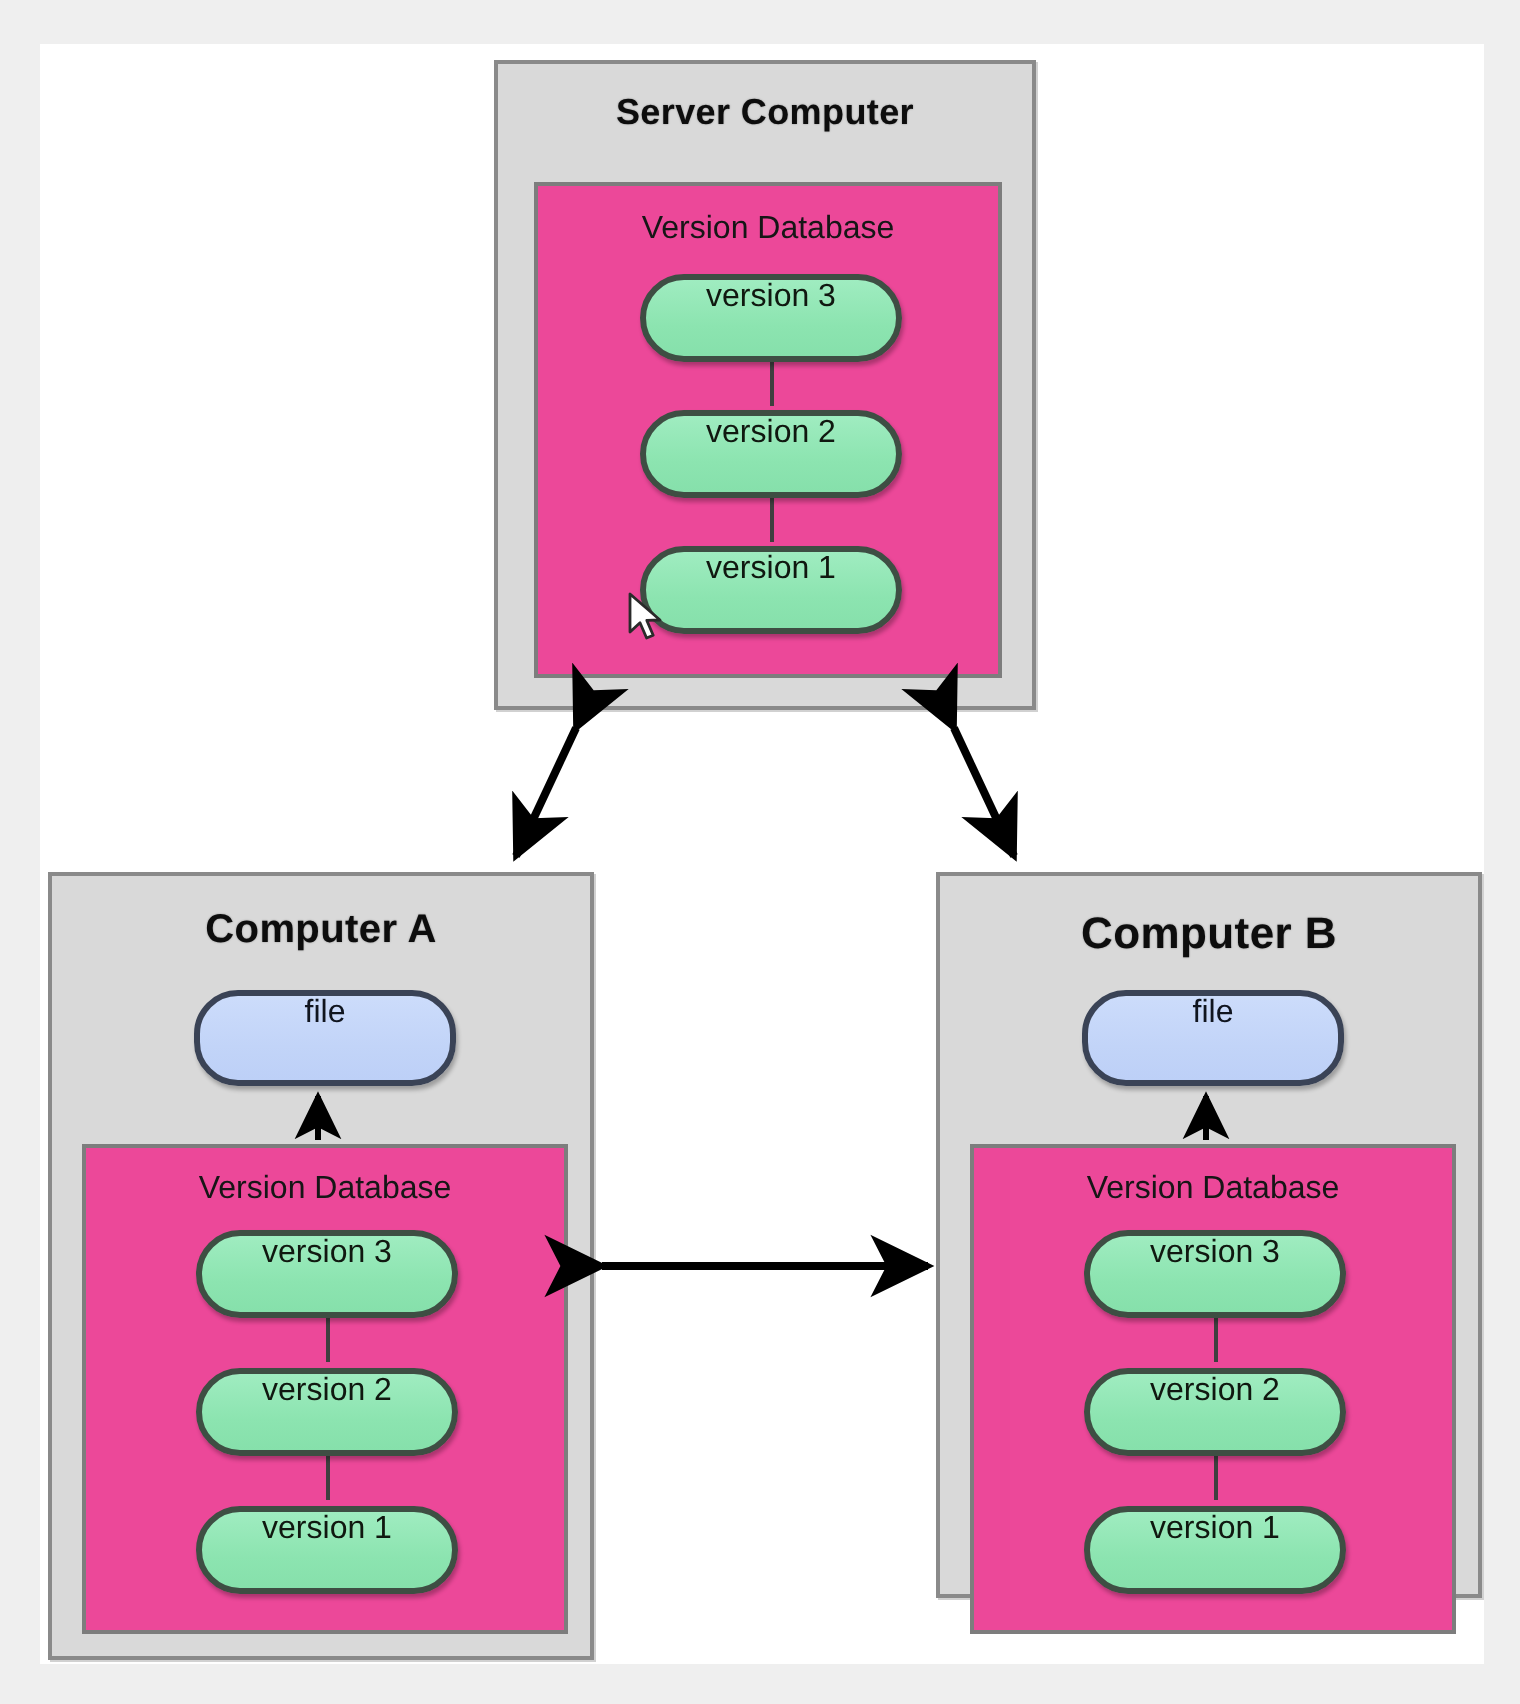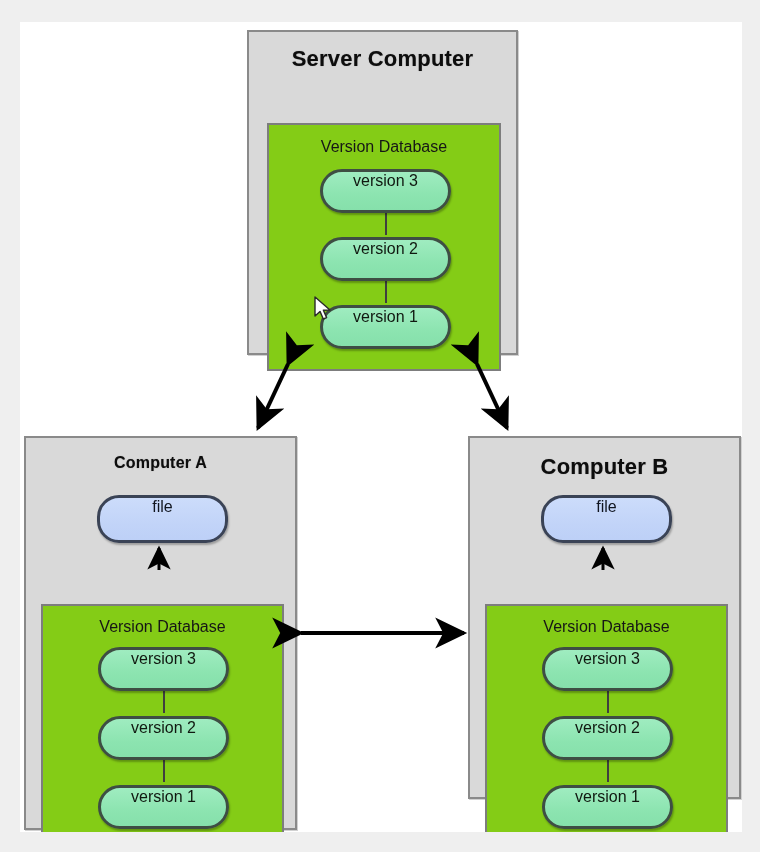--- a/index.html
+++ b/index.html
@@ -47,24 +47,23 @@
     text-align: center;
     font-weight: bold;
     color: #0d0d0d;
     letter-spacing: 0.2px;
     text-shadow: 0 0 1px rgba(0,0,0,0.35);
   }
 
   
   .vdb {
     position: absolute;
-    background: #84cc16;
+    background: #ec4899;
     border: 2px solid #7d7d7d;
     box-sizing: border-box;
-    margin-top: 32px;
   }
   .vdb-title {
     position: absolute;
     left: 0;
     right: 0;
     text-align: center;
     color: #161616;
   }
 
   
@@ -113,42 +112,42 @@
     height: 26px;
   }
 </style>
 </head>
 <body>
 
 <div id="frame">
   <div id="canvas">
 
     <div class="panel" style="left:227px; top:8px; width:271px; height:325px;">
-      <div class="panel-title" style="top:14px; font-size:22px;">Server Computer</div>
+      <div class="panel-title" style="top:14px; font-size:18px;">Server Computer</div>
 
       <div class="vdb" style="left:18px; top:59px; width:234px; height:248px;">
         <div class="vdb-title" style="top:13px; font-size:16px;">Version Database</div>
 
         <div class="vlink" style="left:116px; top:86px; height:24px;"></div>
         <div class="vlink" style="left:116px; top:154px; height:24px;"></div>
 
         <div class="pill green" style="left:51px; top:44px; width:131px; height:44px; font-size:16px;">
           <span>version 3</span>
         </div>
         <div class="pill green" style="left:51px; top:112px; width:131px; height:44px; font-size:16px;">
           <span>version 2</span>
         </div>
         <div class="pill green" style="left:51px; top:180px; width:131px; height:44px; font-size:16px;">
           <span>version 1</span>
         </div>
       </div>
     </div>
 
     <div class="panel" style="left:4px; top:414px; width:273px; height:394px;">
-      <div class="panel-title" style="top:16px; font-size:16px;">Computer A</div>
+      <div class="panel-title" style="top:16px; font-size:20px;">Computer A</div>
 
       <div class="pill blue" style="left:71px; top:57px; width:131px; height:48px; font-size:16px;">
         <span>file</span>
       </div>
 
       <div class="vdb" style="left:15px; top:134px; width:243px; height:245px;">
         <div class="vdb-title" style="top:12px; font-size:16px;">Version Database</div>
 
         <div class="vlink" style="left:120px; top:83px; height:24px;"></div>
         <div class="vlink" style="left:120px; top:152px; height:24px;"></div>

